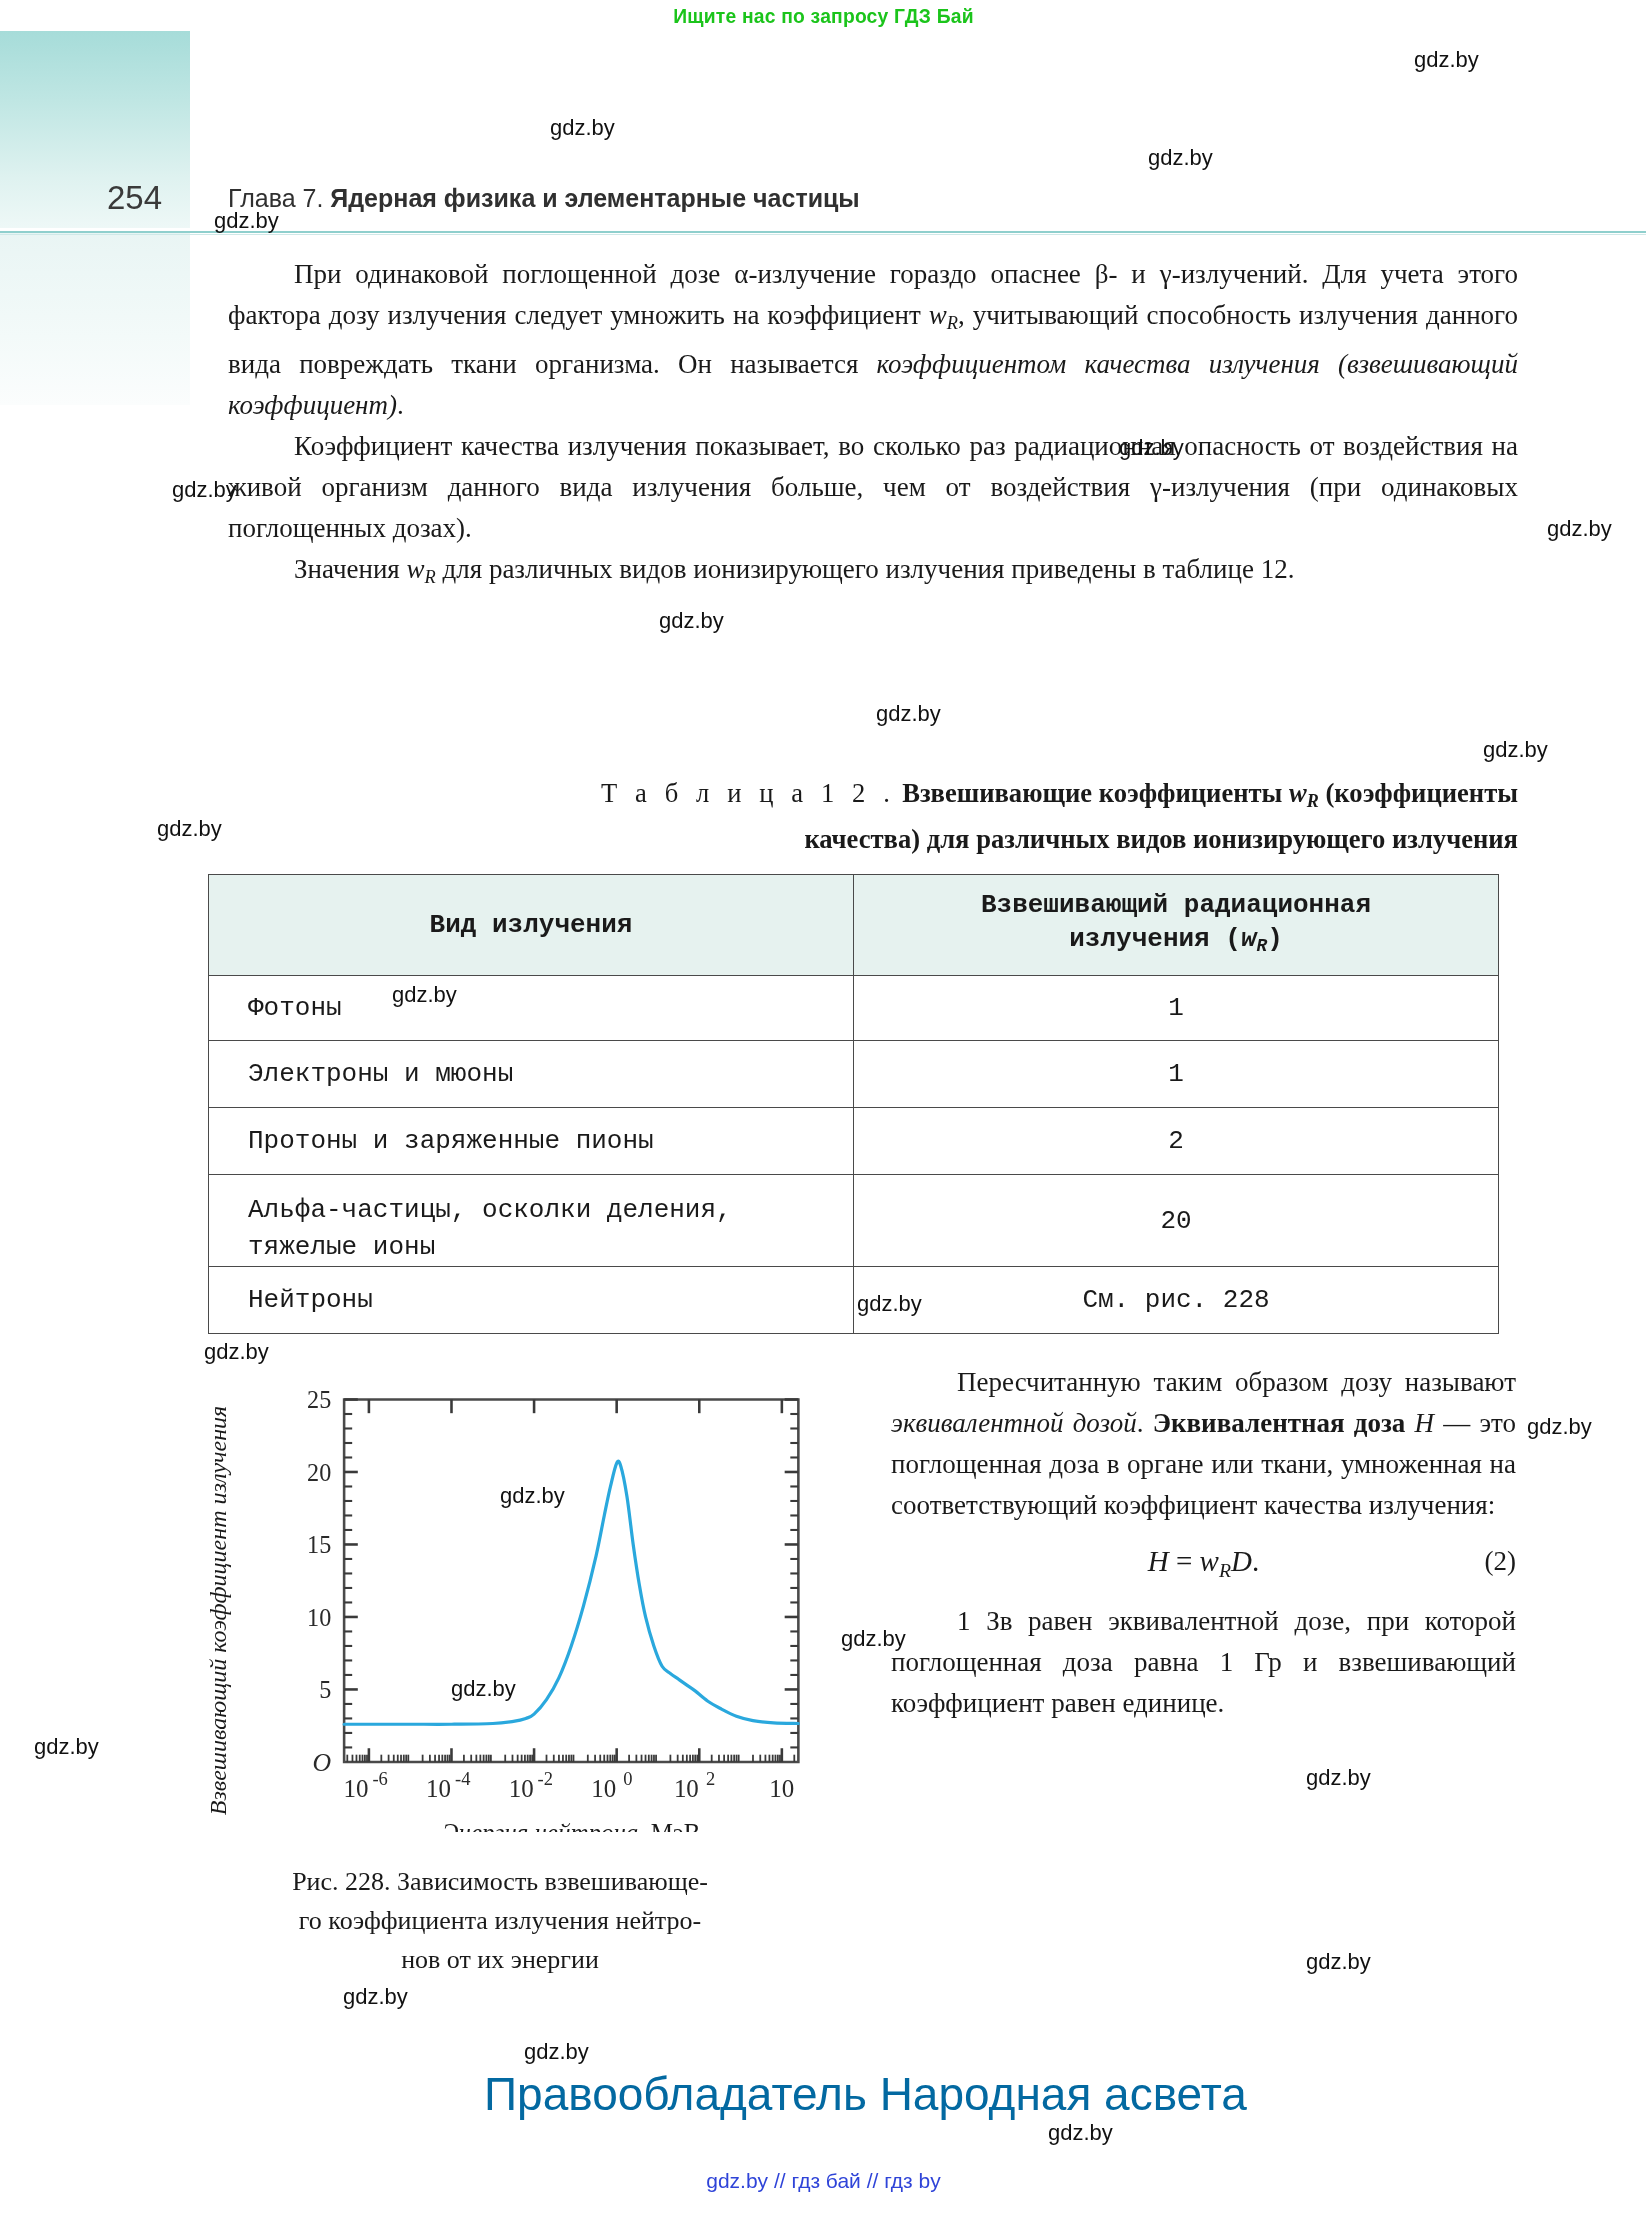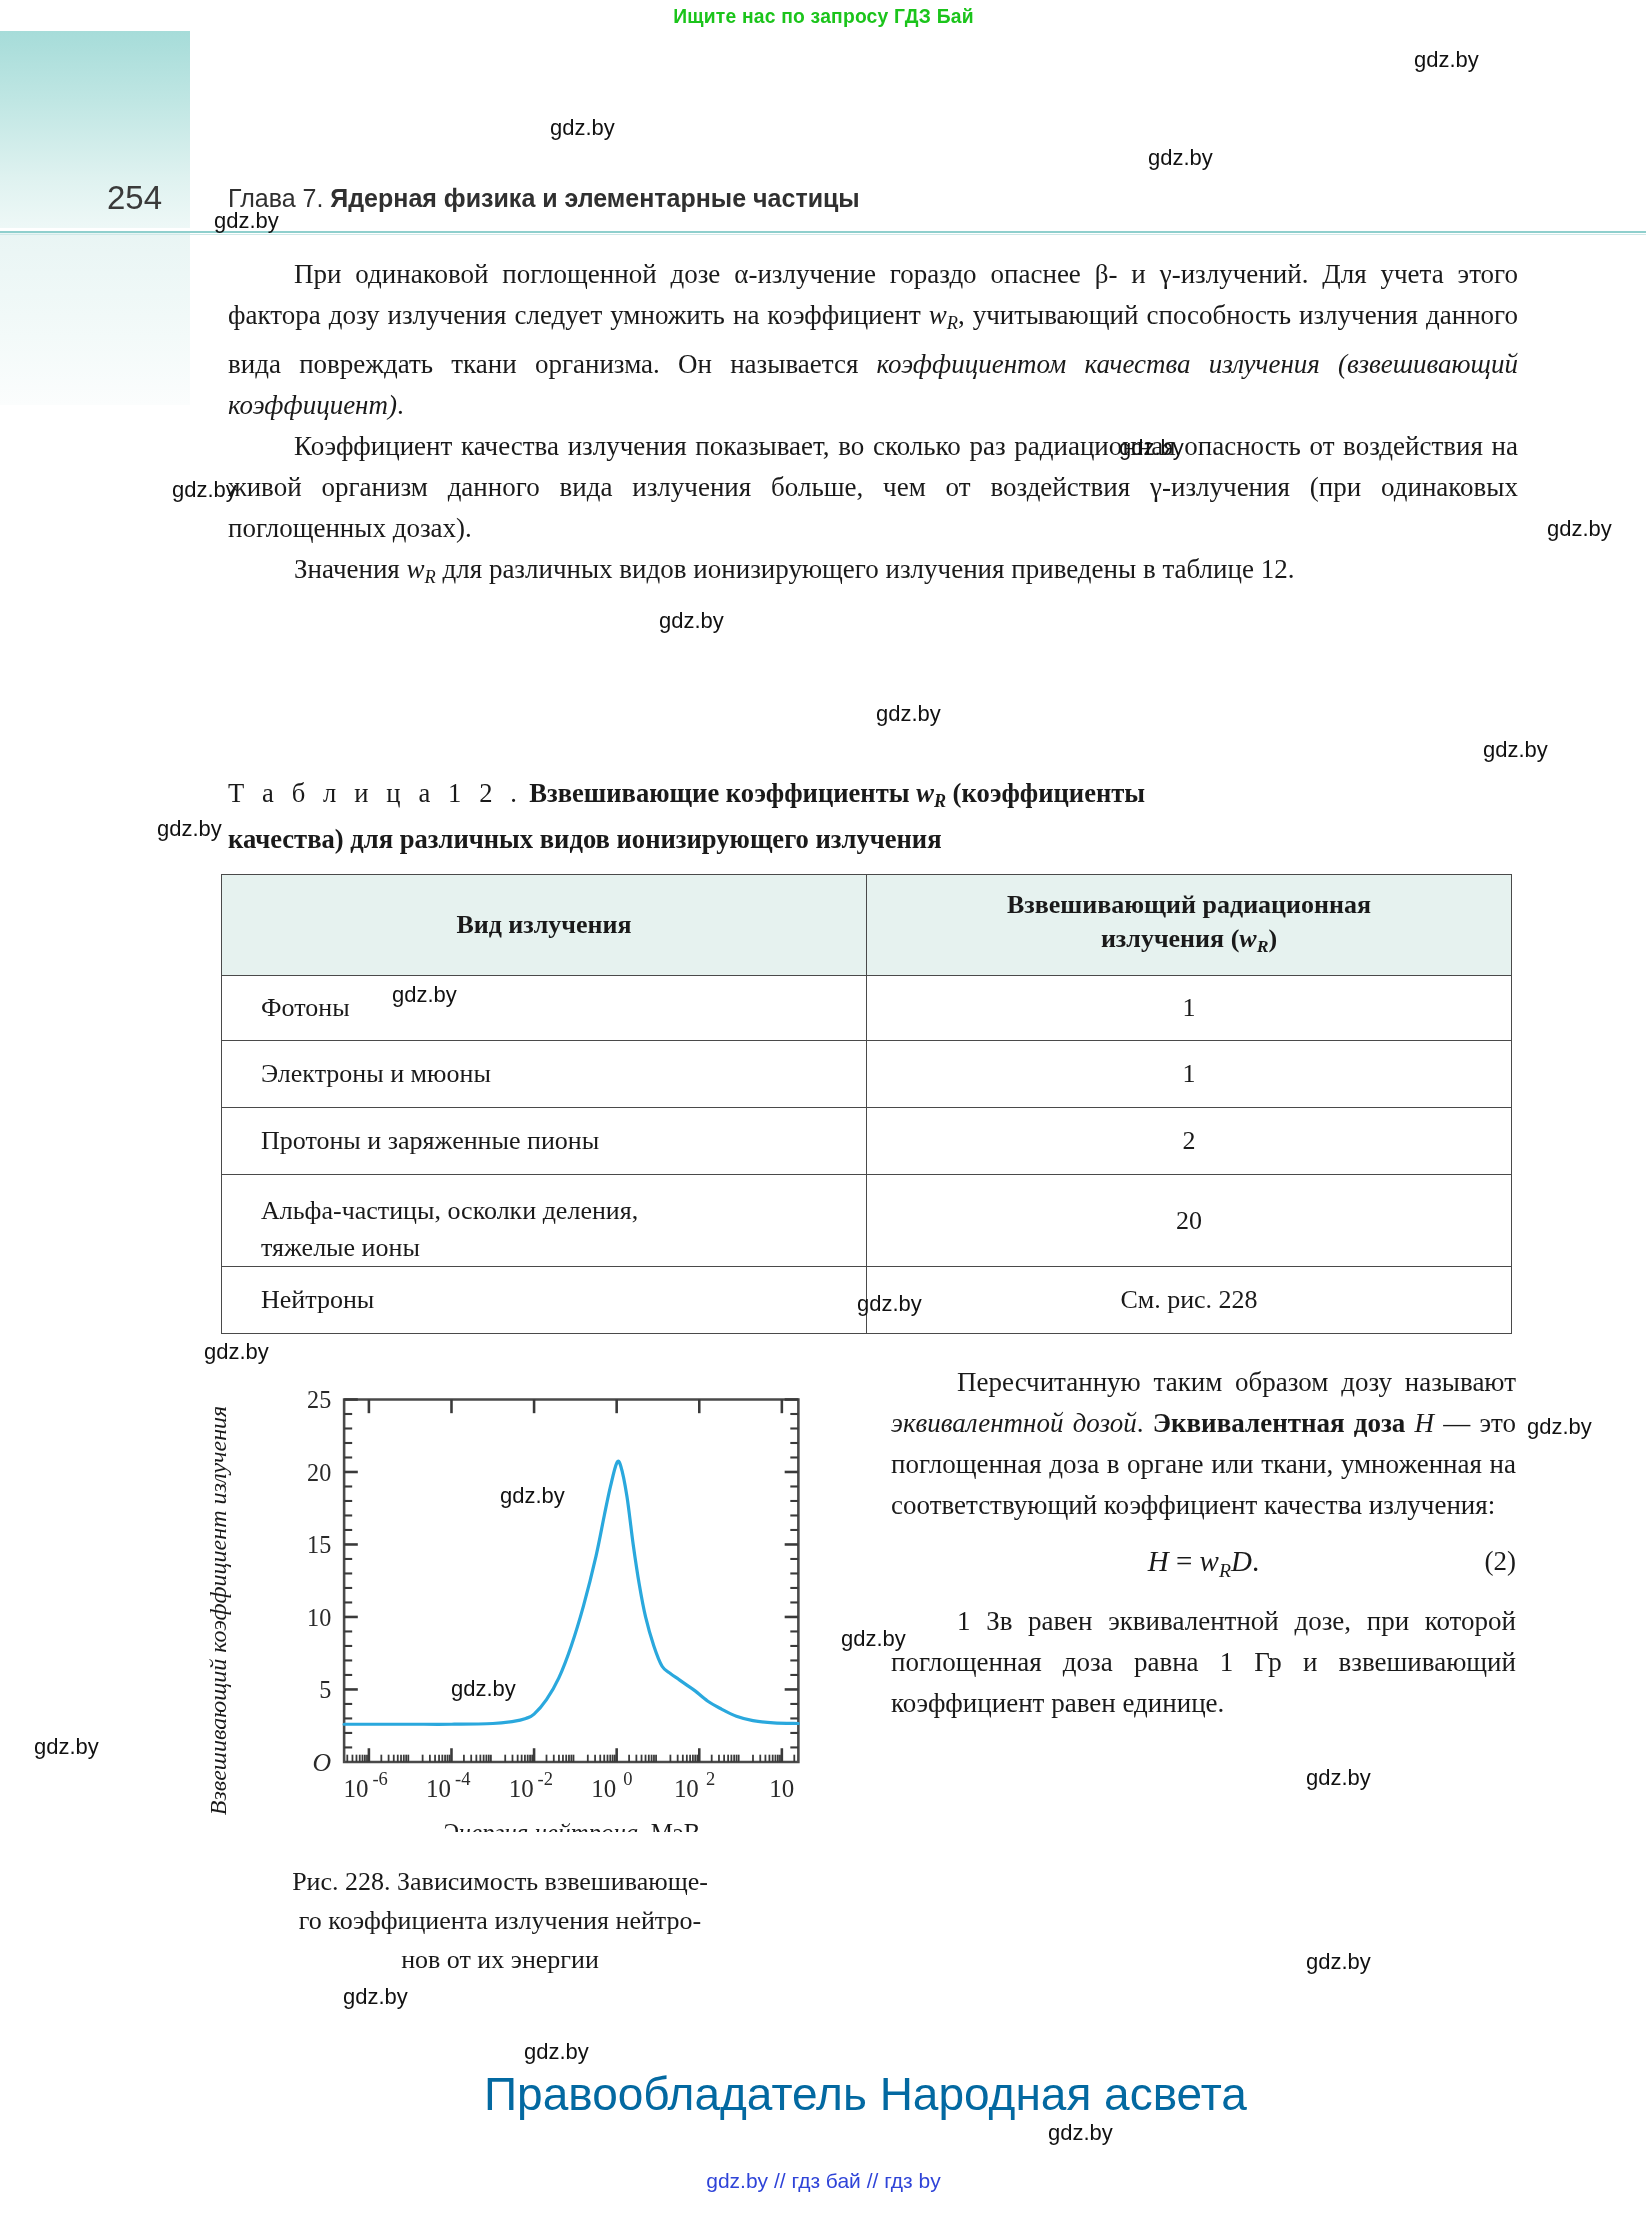--- a/index.html
+++ b/index.html
@@ -90,32 +90,32 @@
   .mvar { font-style: italic; }
 
   
   .tbl-caption {
     position: absolute;
     left: 228px; top: 774px; width: 1290px;
     font-family: "Liberation Serif", serif;
     font-weight: bold;
     font-size: 26.6px;
     line-height: 38px;
-    text-align: left;
+    text-align: right;
     color: #1a1a1a;
   }
   .tbl-caption .spaced { font-weight: normal; letter-spacing: 5.6px; }
 
   
   table.wr {
     position: absolute;
-    left: 221px; top: 874px;
+    left: 208px; top: 874px;
     width: 1291px;
     border-collapse: collapse;
-    font-family: Liberation Serif, serif;
+    font-family: Liberation Mono, monospace;
     font-size: 26px;
     color: #1a1a1a;
     border-radius: 8px;
   }
   table.wr th, table.wr td {
     border: 1.6px solid #4a4a4a;
     padding: 0;
   }
   table.wr thead th {
     background: #e6f2ef;

